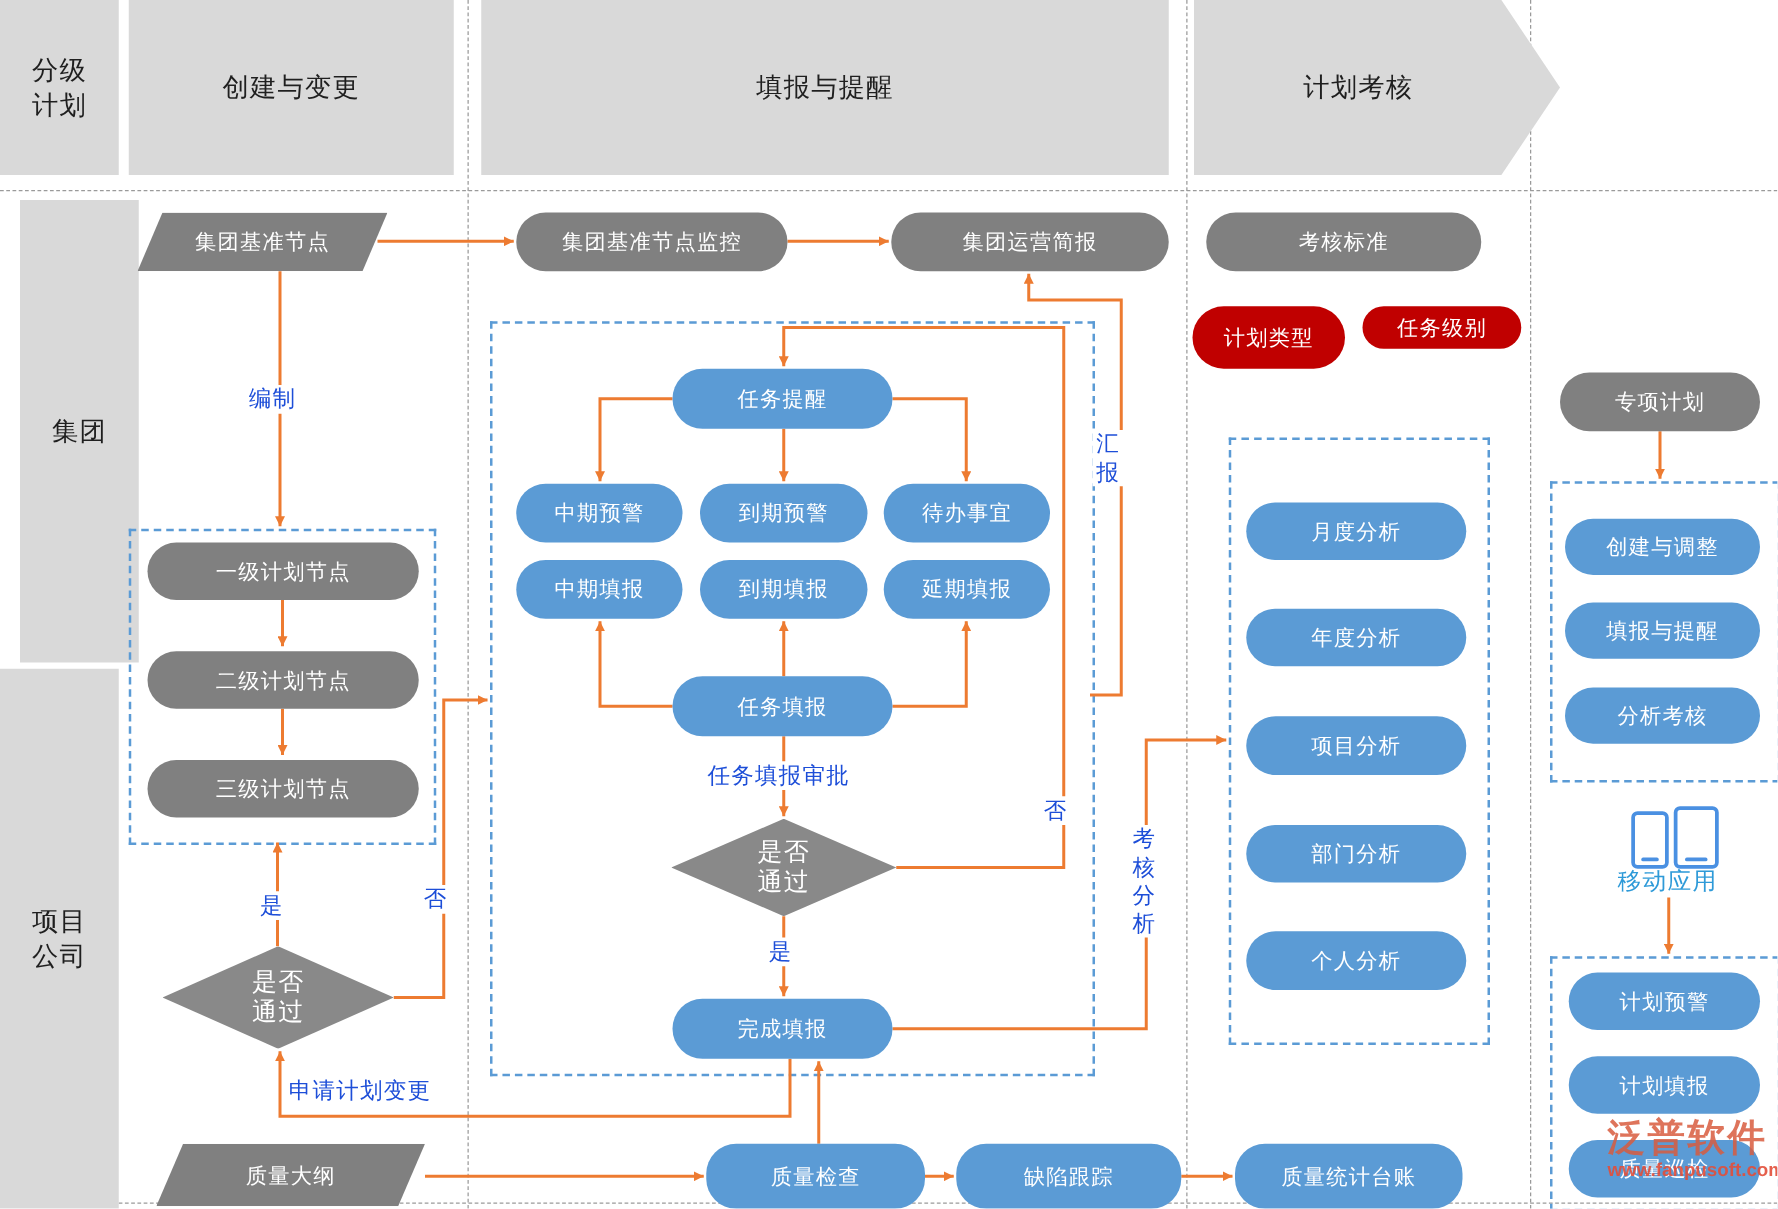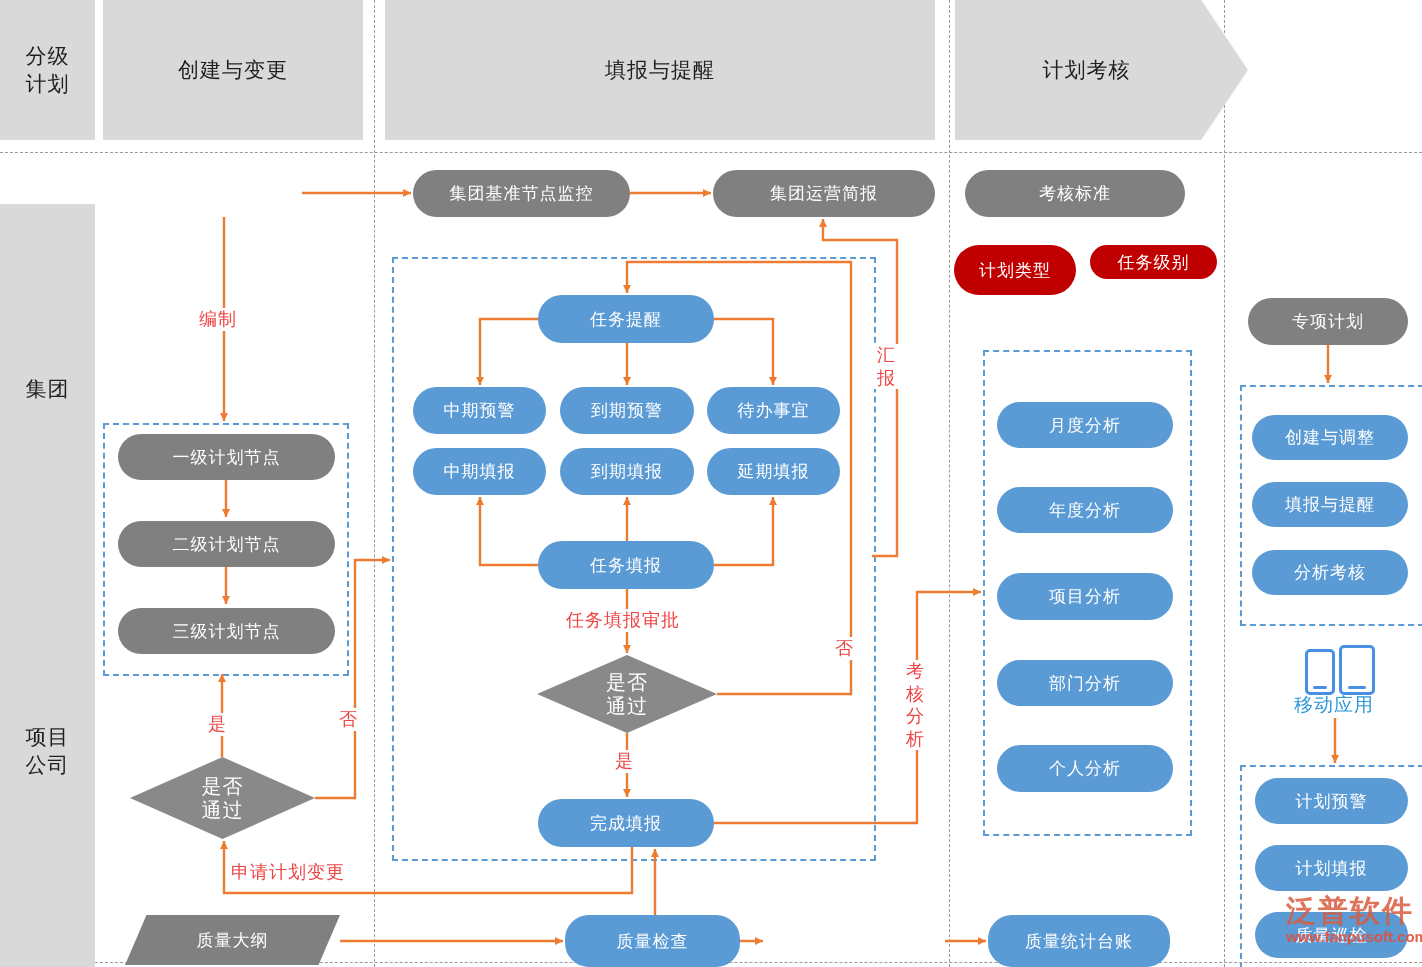--- a/index.html
+++ b/index.html
@@ -15,21 +15,21 @@
   
   .node{position:absolute;display:flex;align-items:center;justify-content:center;color:#fff;
         font-size:17px;z-index:4;white-space:pre-line;text-align:center;letter-spacing:1px;}
   .gray-round{background:#808080;border-radius:24px;}
   .blue-round{background:#5b9bd5;border-radius:24px;}
   .red-round{background:#c00000;border-radius:25px;}
   .para{background:#808080;clip-path:polygon(10% 0,100% 0,90% 100%,0 100%);}
   .diamond{background:#898989;clip-path:polygon(50% 0,100% 50%,50% 100%,0 50%);font-size:20px;line-height:1.2;}
   .chev{clip-path:polygon(0 0,84% 0,100% 50%,84% 100%,0 100%);}
   .gbox{position:absolute;border:2px dashed #5b9bd5;z-index:2;}
-  .lbl{position:absolute;color:#ef4444;font-size:18px;z-index:5;background:#fff;padding:0 3px;
+  .lbl{position:absolute;color:#1d4ed8;font-size:18px;z-index:5;background:#fff;padding:0 3px;
        white-space:pre-line;text-align:center;line-height:1.25;letter-spacing:1px;}
   #connectors{position:absolute;left:0;top:0;z-index:3;}
   
   .phone{position:absolute;border:3px solid #4a90e2;border-radius:5px;background:#fff;}
   .phone .bar{position:absolute;left:20%;right:20%;bottom:3px;height:3px;background:#4a90e2;border-radius:2px;}
   .ylabel{position:absolute;color:#2e9ad8;font-size:19px;z-index:5;letter-spacing:1px;}
   .wm{position:absolute;z-index:6;color:rgba(216,92,62,.85);font-weight:bold;font-size:30px;
       letter-spacing:2px;line-height:1;}
   .wm small{display:block;font-size:15px;font-weight:bold;color:rgba(226,78,56,.9);letter-spacing:0;margin-top:3px;}
 </style>
@@ -43,21 +43,21 @@
   <div class="vdiv" style="left:1224px;"></div>
   <div class="hdiv" style="top:152px;"></div>
   <div class="hdiv" style="top:962px;"></div>
 
   <div class="hdr" style="left:0;top:0;width:95px;height:140px;">分级
 计划</div>
   <div class="hdr" style="left:103px;top:0;width:260px;height:140px;">创建与变更</div>
   <div class="hdr" style="left:385px;top:0;width:550px;height:140px;">填报与提醒</div>
   <div class="hdr chev" style="left:955px;top:0;width:263px;height:140px;padding-right:30px;">计划考核</div>
 
-  <div class="rowlbl" style="left:0;top:160px;width:95px;height:370px;margin-top:44px;">集团</div>
+  <div class="rowlbl" style="left:16px;top:160px;width:95px;height:370px;">集团</div>
   <div class="rowlbl" style="left:0;top:535px;width:95px;height:432px;">项目
 公司</div>
 
   <div class="gbox" style="left:103px;top:423px;width:242px;height:249px;"></div>
   <div class="gbox" style="left:392px;top:257px;width:480px;height:600px;"></div>
   <div class="gbox" style="left:983px;top:350px;width:205px;height:482px;"></div>
   <div class="gbox" style="left:1240px;top:385px;width:180px;height:237px;"></div>
   <div class="gbox" style="left:1240px;top:765px;width:180px;height:200px;"></div>
 
   <svg id="connectors" width="1422" height="967">
@@ -88,20 +88,21 @@
       <path d="M627,541 V497" marker-end="url(#arr)"></path>
       <path d="M714,565 H773 V497" marker-end="url(#arr)"></path>
       <path d="M627,589 V653" marker-end="url(#arr)"></path>
       <path d="M627,733 V797" marker-end="url(#arr)"></path>
       <path d="M714,823 H917 V592 H981" marker-end="url(#arr)"></path>
       <path d="M1328,345 V383" marker-end="url(#arr)"></path>
       <path d="M1335,718 V763" marker-end="url(#arr)"></path>
     </g>
   </svg>
 
+  <div class="node para" style="left:110px;top:170px;width:200px;height:47px;">集团基准节点</div>
   <div class="node gray-round" style="left:413px;top:170px;width:217px;height:47px;">集团基准节点监控</div>
   <div class="node gray-round" style="left:713px;top:170px;width:222px;height:47px;">集团运营简报</div>
   <div class="node gray-round" style="left:965px;top:170px;width:220px;height:47px;">考核标准</div>
   <div class="node red-round" style="left:954px;top:245px;width:122px;height:50px;">计划类型</div>
   <div class="node red-round" style="left:1090px;top:245px;width:127px;height:34px;">任务级别</div>
   <div class="node gray-round" style="left:1248px;top:298px;width:160px;height:47px;">专项计划</div>
 
   <div class="lbl" style="left:196px;top:308px;">编制</div>
   <div class="node gray-round" style="left:118px;top:434px;width:217px;height:46px;">一级计划节点</div>
   <div class="node gray-round" style="left:118px;top:521px;width:217px;height:46px;">二级计划节点</div>
@@ -134,20 +135,21 @@
 分
 析</div>
 
   <div class="node blue-round" style="left:997px;top:402px;width:176px;height:46px;">月度分析</div>
   <div class="node blue-round" style="left:997px;top:487px;width:176px;height:46px;">年度分析</div>
   <div class="node blue-round" style="left:997px;top:573px;width:176px;height:47px;">项目分析</div>
   <div class="node blue-round" style="left:997px;top:660px;width:176px;height:46px;">部门分析</div>
   <div class="node blue-round" style="left:997px;top:745px;width:176px;height:47px;">个人分析</div>
 
   <div class="node blue-round" style="left:565px;top:915px;width:175px;height:52px;">质量检查</div>
+  <div class="node blue-round" style="left:765px;top:915px;width:180px;height:52px;">缺陷跟踪</div>
   <div class="node blue-round" style="left:988px;top:915px;width:182px;height:52px;">质量统计台账</div>
 
   <div class="node blue-round" style="left:1252px;top:415px;width:156px;height:45px;">创建与调整</div>
   <div class="node blue-round" style="left:1252px;top:482px;width:156px;height:45px;">填报与提醒</div>
   <div class="node blue-round" style="left:1252px;top:550px;width:156px;height:45px;">分析考核</div>
 
   <div class="phone" style="left:1305px;top:649px;width:24px;height:40px;">
       <div class="bar"></div>
     </div>
   <div class="phone" style="left:1339px;top:645px;width:30px;height:44px;">

